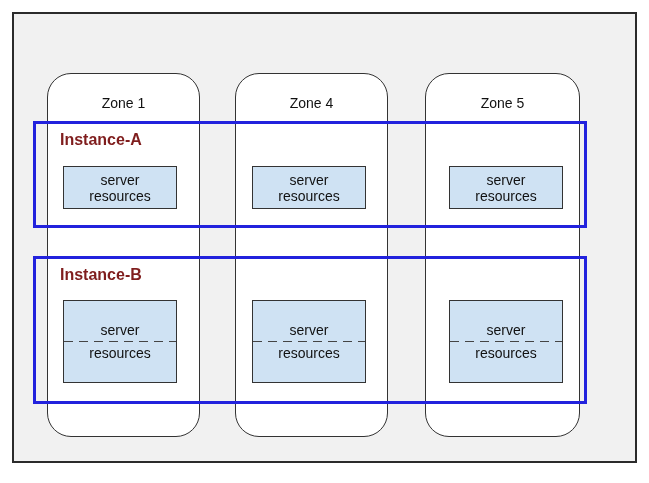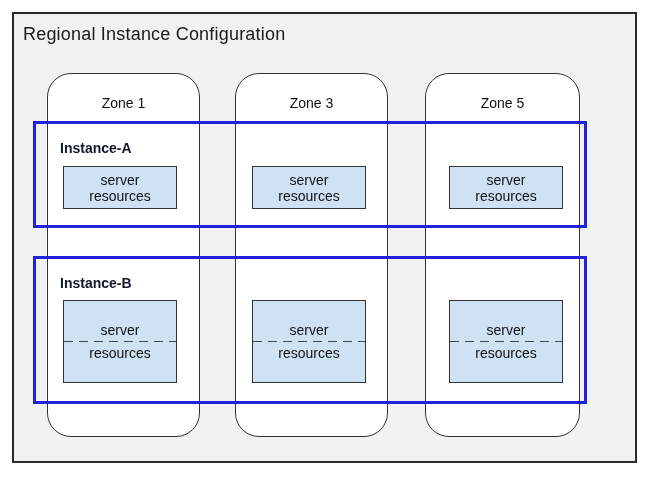--- a/index.html
+++ b/index.html
@@ -60,24 +60,24 @@
     box-sizing: border-box;
     border: 3px solid #2222dd;
     background: transparent;
     z-index: 2;
   }
   .instance-a { top: 107px; height: 107px; }
   .instance-b { top: 242px; height: 148px; }
   .instance-label {
     position: absolute;
     left: 24px;
-    top: 16px;
-    font-size: 14px;
+    top: 7px;
+    font-size: 16px;
     font-weight: bold;
-    color: #0f172a;
+    color: #7f1d1d;
     white-space: nowrap;
   }
   .resbox {
     position: absolute;
     width: 114px;
     box-sizing: border-box;
     background: #cfe2f3;
     border: 1px solid #333333;
     z-index: 3;
     display: flex;
@@ -103,27 +103,26 @@
       #444444 0px, #444444 9px,
       transparent 9px, transparent 15px);
   }
 </style>
 </head>
 <body>
 
 <div class="canvas">
   <div class="frame">
 
-    <div class="title">Regional Instance Configuration</div>
 
     <div class="zone zone-1">
       <div class="zone-label">Zone 1</div>
     </div>
     <div class="zone zone-2">
-      <div class="zone-label">Zone 3</div>
+      <div class="zone-label">Zone 4</div>
     </div>
     <div class="zone zone-3">
       <div class="zone-label">Zone 5</div>
     </div>
 
     <div class="instance instance-a">
       <div class="instance-label">Instance-A</div>
     </div>
     <div class="instance instance-b">
       <div class="instance-label">Instance-B</div>

